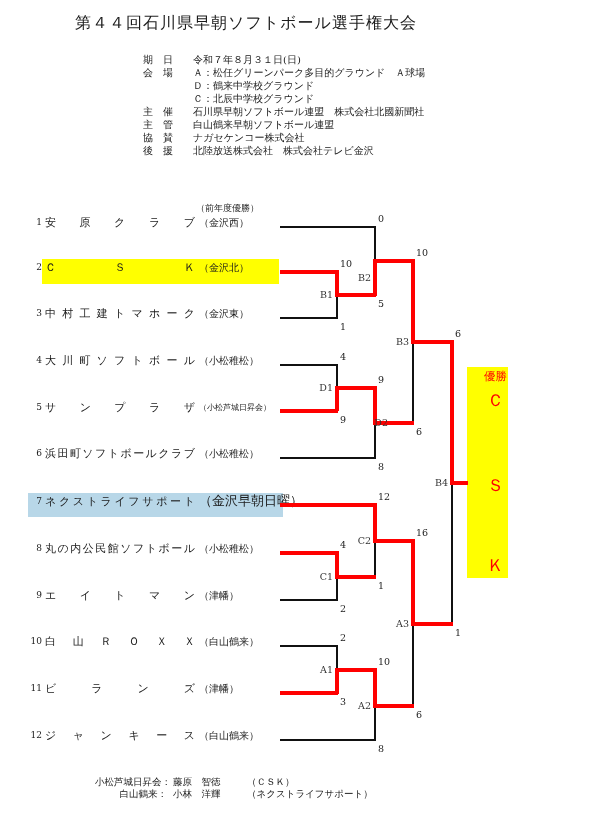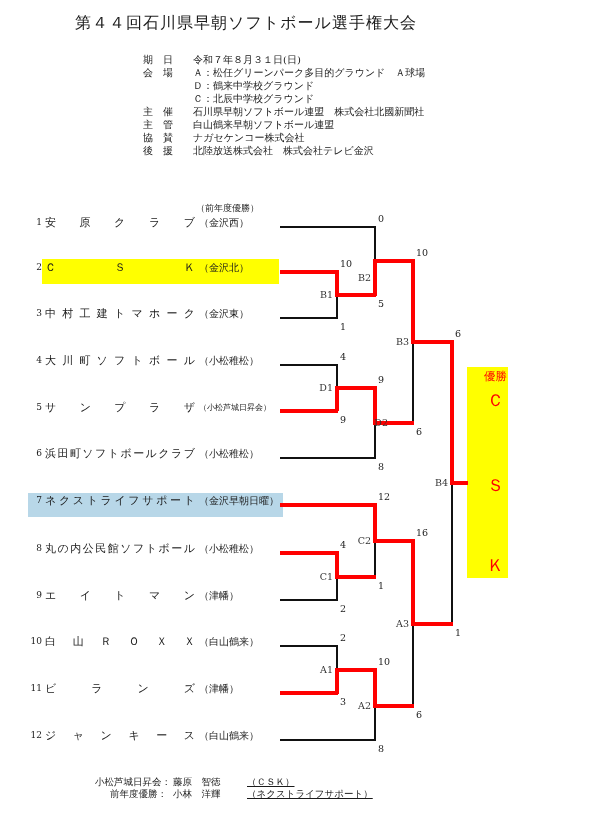--- a/index.html
+++ b/index.html
@@ -17,39 +17,39 @@
   .info-value { margin-left:17px; }
   #prev-champ { top:202px; left:196px; font-size:9px; color:#222; }
   .hl { position:absolute; z-index:0; }
   .hl-yellow { left:42px; top:259px; width:237px; height:25px; background:#ffff00; }
   .hl-blue   { left:28px; top:493px; width:255px; height:24px; background:#b8d7e8; }
   .team-row { position:absolute; left:20px; font-size:11px; line-height:13px; white-space:nowrap; z-index:2; }
   .no { display:inline-block; width:22px; text-align:right; font-size:9px; vertical-align:bottom; }
   .tname { display:inline-flex; justify-content:space-between; width:150px; margin-left:3px; vertical-align:bottom; }
   .region { margin-left:4px; font-size:10px; }
   .region.sm  { font-size:8px; }
-  .region.sm2 { font-size:10px; }
+  .region.sm2 { font-size:13px; }
   .ln { position:absolute; z-index:1; }
   .lb { background:#111; }
   .lr { background:#ff0000; z-index:3; }
   .h.lb { height:1.5px; }
   .h.lr { height:3.5px; }
   .v.lb { width:1.5px; }
   .v.lr { width:3.5px; }
   .score { position:absolute; font-size:9.5px; color:#222; z-index:4; }
   .mlabel { position:absolute; width:28px; text-align:right; font-size:9.5px; color:#333; z-index:4; }
   #champ-box { left:467px; top:367px; width:41px; height:211px; background:#ffff00; z-index:2; }
   #champ-box span { position:absolute; left:8px; width:100%; text-align:center; color:#ff0000; }
   #champ-heading { top:2px; font-size:11.5px; }
   .champ-ch { font-size:17px; }
   #awards { top:776px; left:95px; font-size:9.5px; line-height:11.5px; }
   .award-row { display:flex; white-space:pre; }
   .award-label { display:inline-block; width:72px; text-align:right; }
   .award-name { display:inline-block; width:64px; margin-left:6px; }
-  .award-team { margin-left:10px;text-decoration:underline; }
+  .award-team { margin-left:10px; }
 </style>
 </head>
 <body>
 
 <div id="page">
 
   <div id="title" class="abs">第４４回石川県早朝ソフトボール選手権大会</div>
 
   <div id="info" class="abs">
     <div class="info-row"><span class="info-label">期　日</span><span class="info-value">令和７年８月３１日(日)</span></div>
@@ -279,19 +279,19 @@
     <span class="champ-ch" style="top:187px">Ｋ</span>
   </div>
 
   <div id="awards" class="abs">
     <div class="award-row">
       <span class="award-label">小松芦城日昇会：</span>
       <span class="award-name">藤原　智徳</span>
       <span class="award-team">（ＣＳＫ）</span>
     </div>
     <div class="award-row">
-      <span class="award-label">前年度優勝：</span>
+      <span class="award-label">白山鶴来：</span>
       <span class="award-name">小林　洋輝</span>
       <span class="award-team">（ネクストライフサポート）</span>
     </div>
   </div>
 
 </div>
 
 </body></html>

